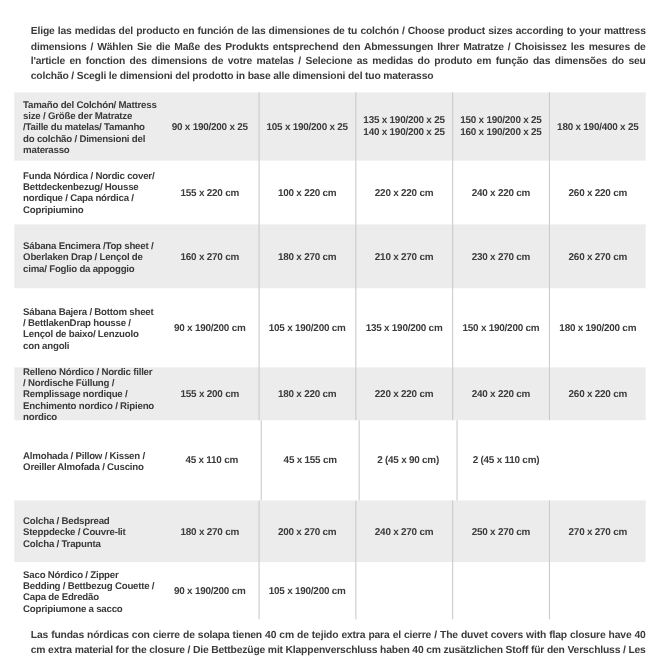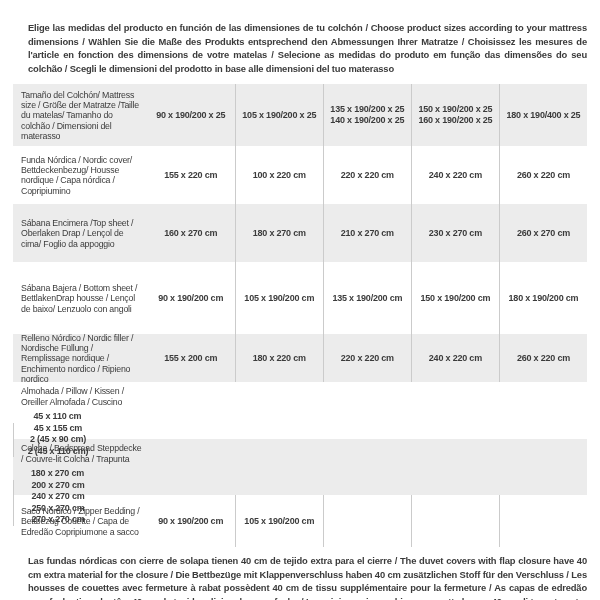--- a/index.html
+++ b/index.html
@@ -22,30 +22,30 @@
     margin-left: 15px;
   }
   .sizes-table { margin-top: 7px; }
   .trow { display: flex; align-items: stretch; }
   .trow:nth-child(odd) { background: var(--stripe, #ececec); }
   .trow:nth-child(1) { height: 62px; }
   .trow:nth-child(2) { height: 58px; }
   .trow:nth-child(3) { height: 58px; }
   .trow:nth-child(4) { height: 72px; }
   .trow:nth-child(5) { height: 48px; }
-  .trow:nth-child(6) { height: 57px; flex-direction: column; }
-  .trow:nth-child(7) { height: 56px; flex-direction: column; }
+  .trow:nth-child(6) { height: 73px; }
+  .trow:nth-child(7) { height: 56px; }
   .trow:nth-child(8) { height: 52px; }
   .cell { display: flex; align-items: center; }
   .label {
     width: 135px;
     padding: 4px 4px 4px 8px;
     font-size: 8.8px;
     line-height: 10.3px;
-    font-weight: 400;
+    font-weight: 700;
     letter-spacing: -0.2px;
   }
   .val {
     width: 89px;
     justify-content: center;
     text-align: center;
     font-size: 9px;
     line-height: 11.5px;
     font-weight: 700;
     letter-spacing: -0.2px;

